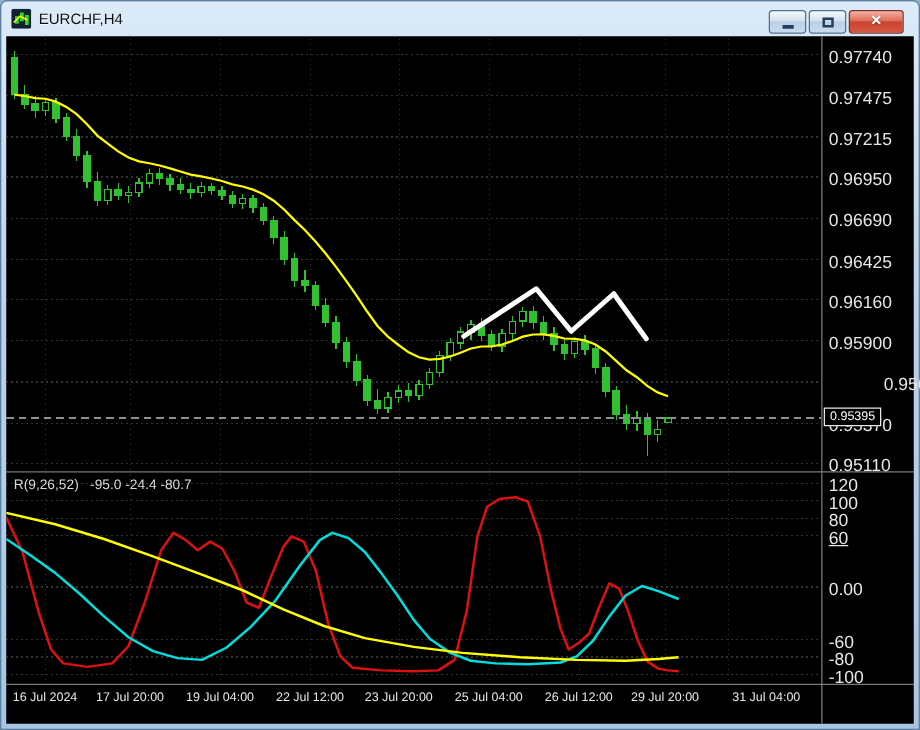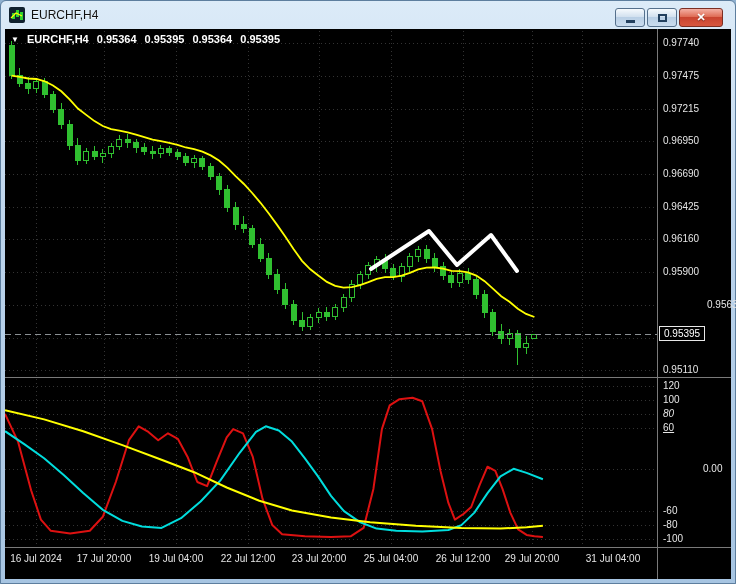--- a/index.html
+++ b/index.html
@@ -20,21 +20,21 @@
   .glyph-min{width:9px;height:3px;background:#23405e;margin-top:8px;}
   .glyph-max{width:9px;height:8px;border:2px solid #23405e;box-sizing:border-box;}
   .glyph-close{color:#fff;font-size:11px;font-weight:bold;line-height:1;text-shadow:0 1px 1px rgba(0,0,0,.4);}
   .client{position:absolute;left:4px;right:4px;top:28px;bottom:4px;background:#000;}
   .plots{position:absolute;left:0;top:0;width:652px;height:552px;}
   #main-svg{position:absolute;left:0;top:2px;}
   #ind-svg{position:absolute;left:0;top:350px;}
   .hsep{position:absolute;left:0;right:0;height:1px;background:#7a7a7a;}
   .vsep{position:absolute;left:652px;top:0;bottom:0;width:1px;background:#7a7a7a;}
   .price-axis{position:absolute;left:653px;right:0;top:0;bottom:0;}
-  .tick{position:absolute;left:5px;font-size:10px;color:#e6e6e6;white-space:nowrap;}
+  .tick{position:absolute;left:5px;font-size:14px;color:#e6e6e6;white-space:nowrap;}
   .price-tag{position:absolute;left:1px;background:#000;border:1px solid #e8e8e8;color:#fff;
     font-size:10px;padding:1px 4px;white-space:nowrap;z-index:3;}
   .time-axis{position:absolute;left:0;top:519px;width:652px;height:33px;}
   .tlabel{position:absolute;top:5px;transform:translateX(-50%);font-size:10px;color:#e6e6e6;white-space:nowrap;}
   .ohlc{position:absolute;left:6px;top:4px;font-size:11px;font-weight:bold;color:#fff;z-index:2;}
   .ohlc span{margin-right:5px;}
   .marker{font-size:8px;vertical-align:1px;}
   .ind-label{position:absolute;left:6px;top:353px;font-size:11px;color:#d8d8d8;z-index:2;}
   .ind-label span{margin-right:6px;}
   .grid{stroke:#333;stroke-width:1;stroke-dasharray:1 3;shape-rendering:crispEdges;}
@@ -255,50 +255,46 @@
           <div class="tlabel" style="left: 171px;">19 Jul 04:00</div>
           <div class="tlabel" style="left: 243px;">22 Jul 12:00</div>
           <div class="tlabel" style="left: 314px;">23 Jul 20:00</div>
           <div class="tlabel" style="left: 386px;">25 Jul 04:00</div>
           <div class="tlabel" style="left: 458px;">26 Jul 12:00</div>
           <div class="tlabel" style="left: 527px;">29 Jul 20:00</div>
           <div class="tlabel" style="left: 608px;">31 Jul 04:00</div>
         </div>
     </div>
 
-    <div class="ohlc">
-      <span class="marker">▼</span>
-      <span>EURCHF,H4</span>
-      <span>0.95364</span>
-      <span>0.95395</span>
-      <span>0.95364</span>
-      <span>0.95395</span>
+
+    <div class="ind-label">
+      <span>R(9,26,52)</span>
+      <span>-95.0 -24.4 -80.7</span>
     </div>
-
 
     <div class="hsep" style="top:348px"></div>
     <div class="hsep" style="top:518px"></div>
     <div class="vsep"></div>
 
     <div class="price-axis" id="price-axis">
       <div class="price-tag" id="price-tag" style="top: 297px;">0.95395</div>
     <div class="tick" style="top: 8px;">0.97740</div>
         <div class="tick" style="top: 41px;">0.97475</div>
         <div class="tick" style="top: 74px;">0.97215</div>
         <div class="tick" style="top: 106px;">0.96950</div>
         <div class="tick" style="top: 139px;">0.96690</div>
         <div class="tick" style="top: 172px;">0.96425</div>
         <div class="tick" style="top: 204px;">0.96160</div>
         <div class="tick" style="top: 237px;">0.95900</div>
         <div class="tick" style="top: 270px; margin-left: 44px;">0.95635</div>
         <div class="tick" style="top: 303px;">0.95370</div>
         <div class="tick" style="top: 335px;">0.95110</div>
         <div class="tick" style="top: 351px;">120</div>
         <div class="tick" style="top: 365px;">100</div>
-        <div class="tick" style="top: 379px; font-style: italic;">80</div>
+        <div class="tick" style="top: 379px;">80</div>
         <div class="tick" style="top: 393px; text-decoration: underline;">60</div>
-        <div class="tick" style="top: 434px; margin-left: 40px;">0.00</div>
+        <div class="tick" style="top: 434px;">0.00</div>
         <div class="tick" style="top: 476px;">-60</div>
         <div class="tick" style="top: 490px;">-80</div>
         <div class="tick" style="top: 504px; text-align: right;">-100</div>
       </div>
   </div>
 </div>
 
 </body></html>

